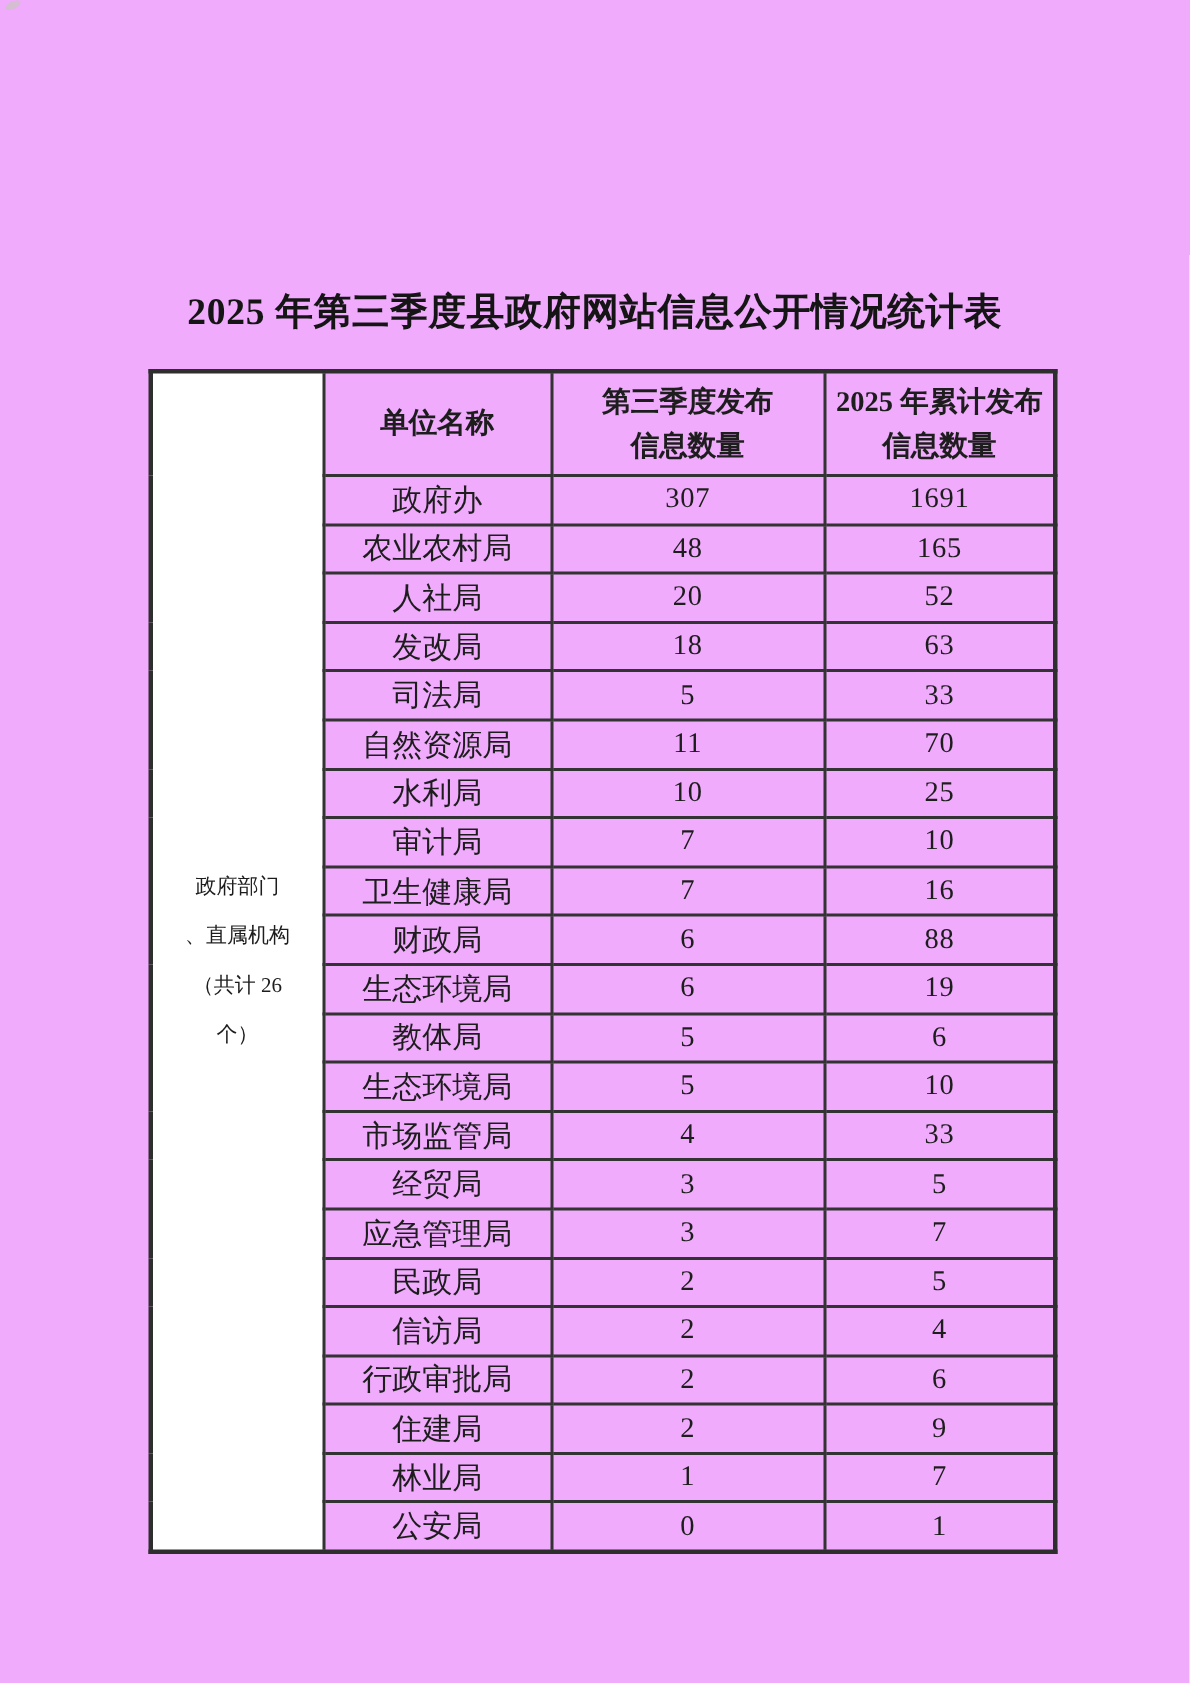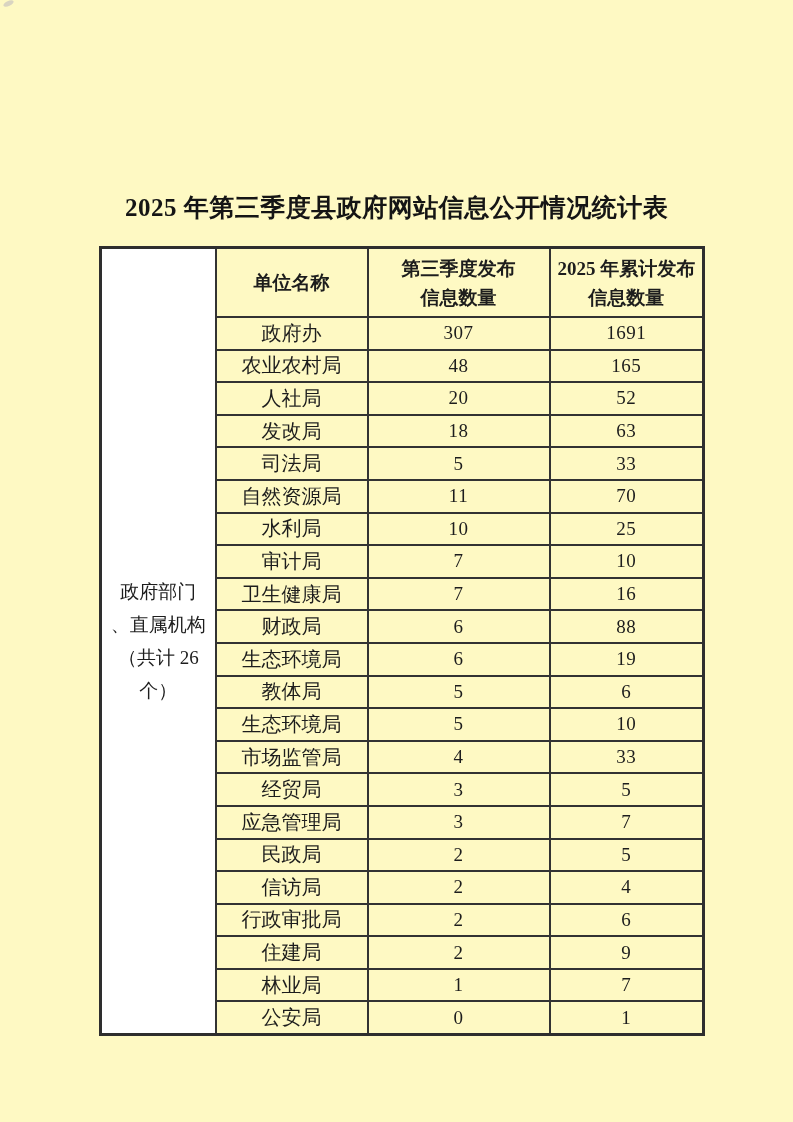--- a/index.html
+++ b/index.html
@@ -4,21 +4,21 @@
 <style>
   html, body {
     margin: 0;
     padding: 0;
     background: #ffffff;
   }
   .page {
     position: relative;
     width: 793px;
     height: 1122px;
-    background: #fef9c3;
+    background: #f0abfc;
     font-family: "Liberation Serif", "DejaVu Serif", serif;
     color: #1d1d1d;
     overflow: hidden;
   }
   .scan-smudge {
     position: absolute;
     left: 3px;
     top: 1px;
     width: 11px;
     height: 5px;
@@ -58,21 +58,21 @@
   .header-row th {
     height: 67px;
     font-size: 19px;
     font-weight: 700;
     line-height: 27px;
   }
   .header-row th .hline {
     line-height: 29px;
   }
   .group-cell {
-    font-size: 19px;
+    font-size: 14px;
     background: #ffffff;
     margin-left: 32px;
   }
   .group-cell .gline {
     line-height: 33px;
     text-align: center;
     white-space: nowrap;
   }
   .data-row td {
     height: 30.6px;

